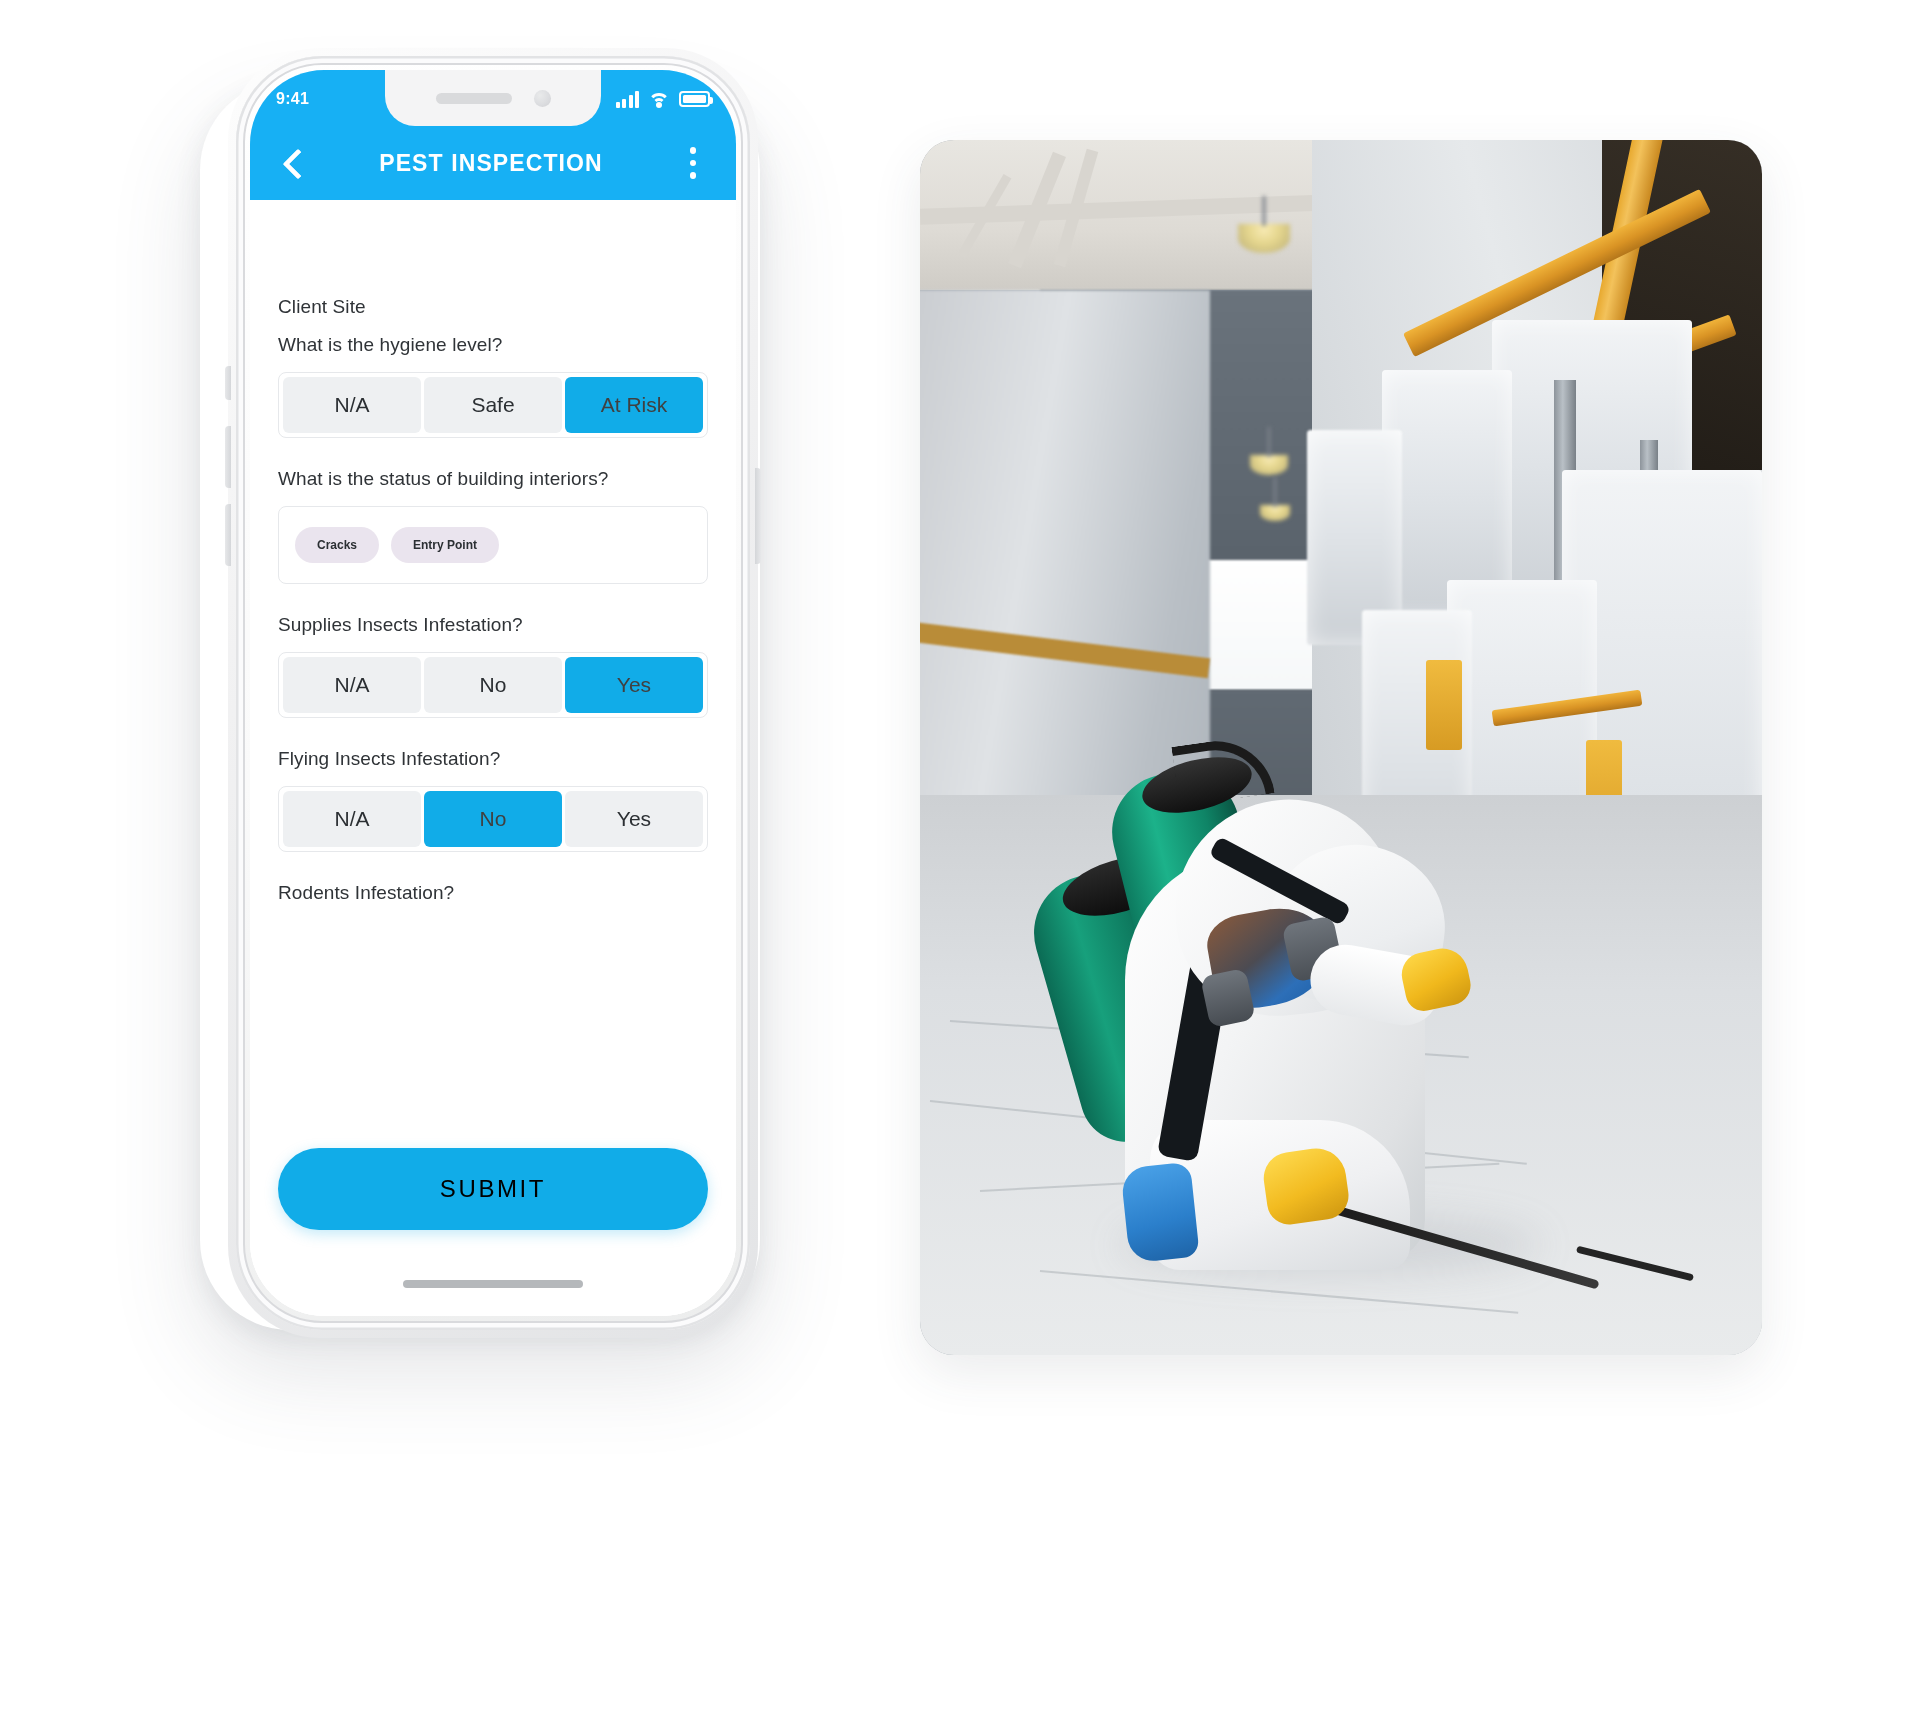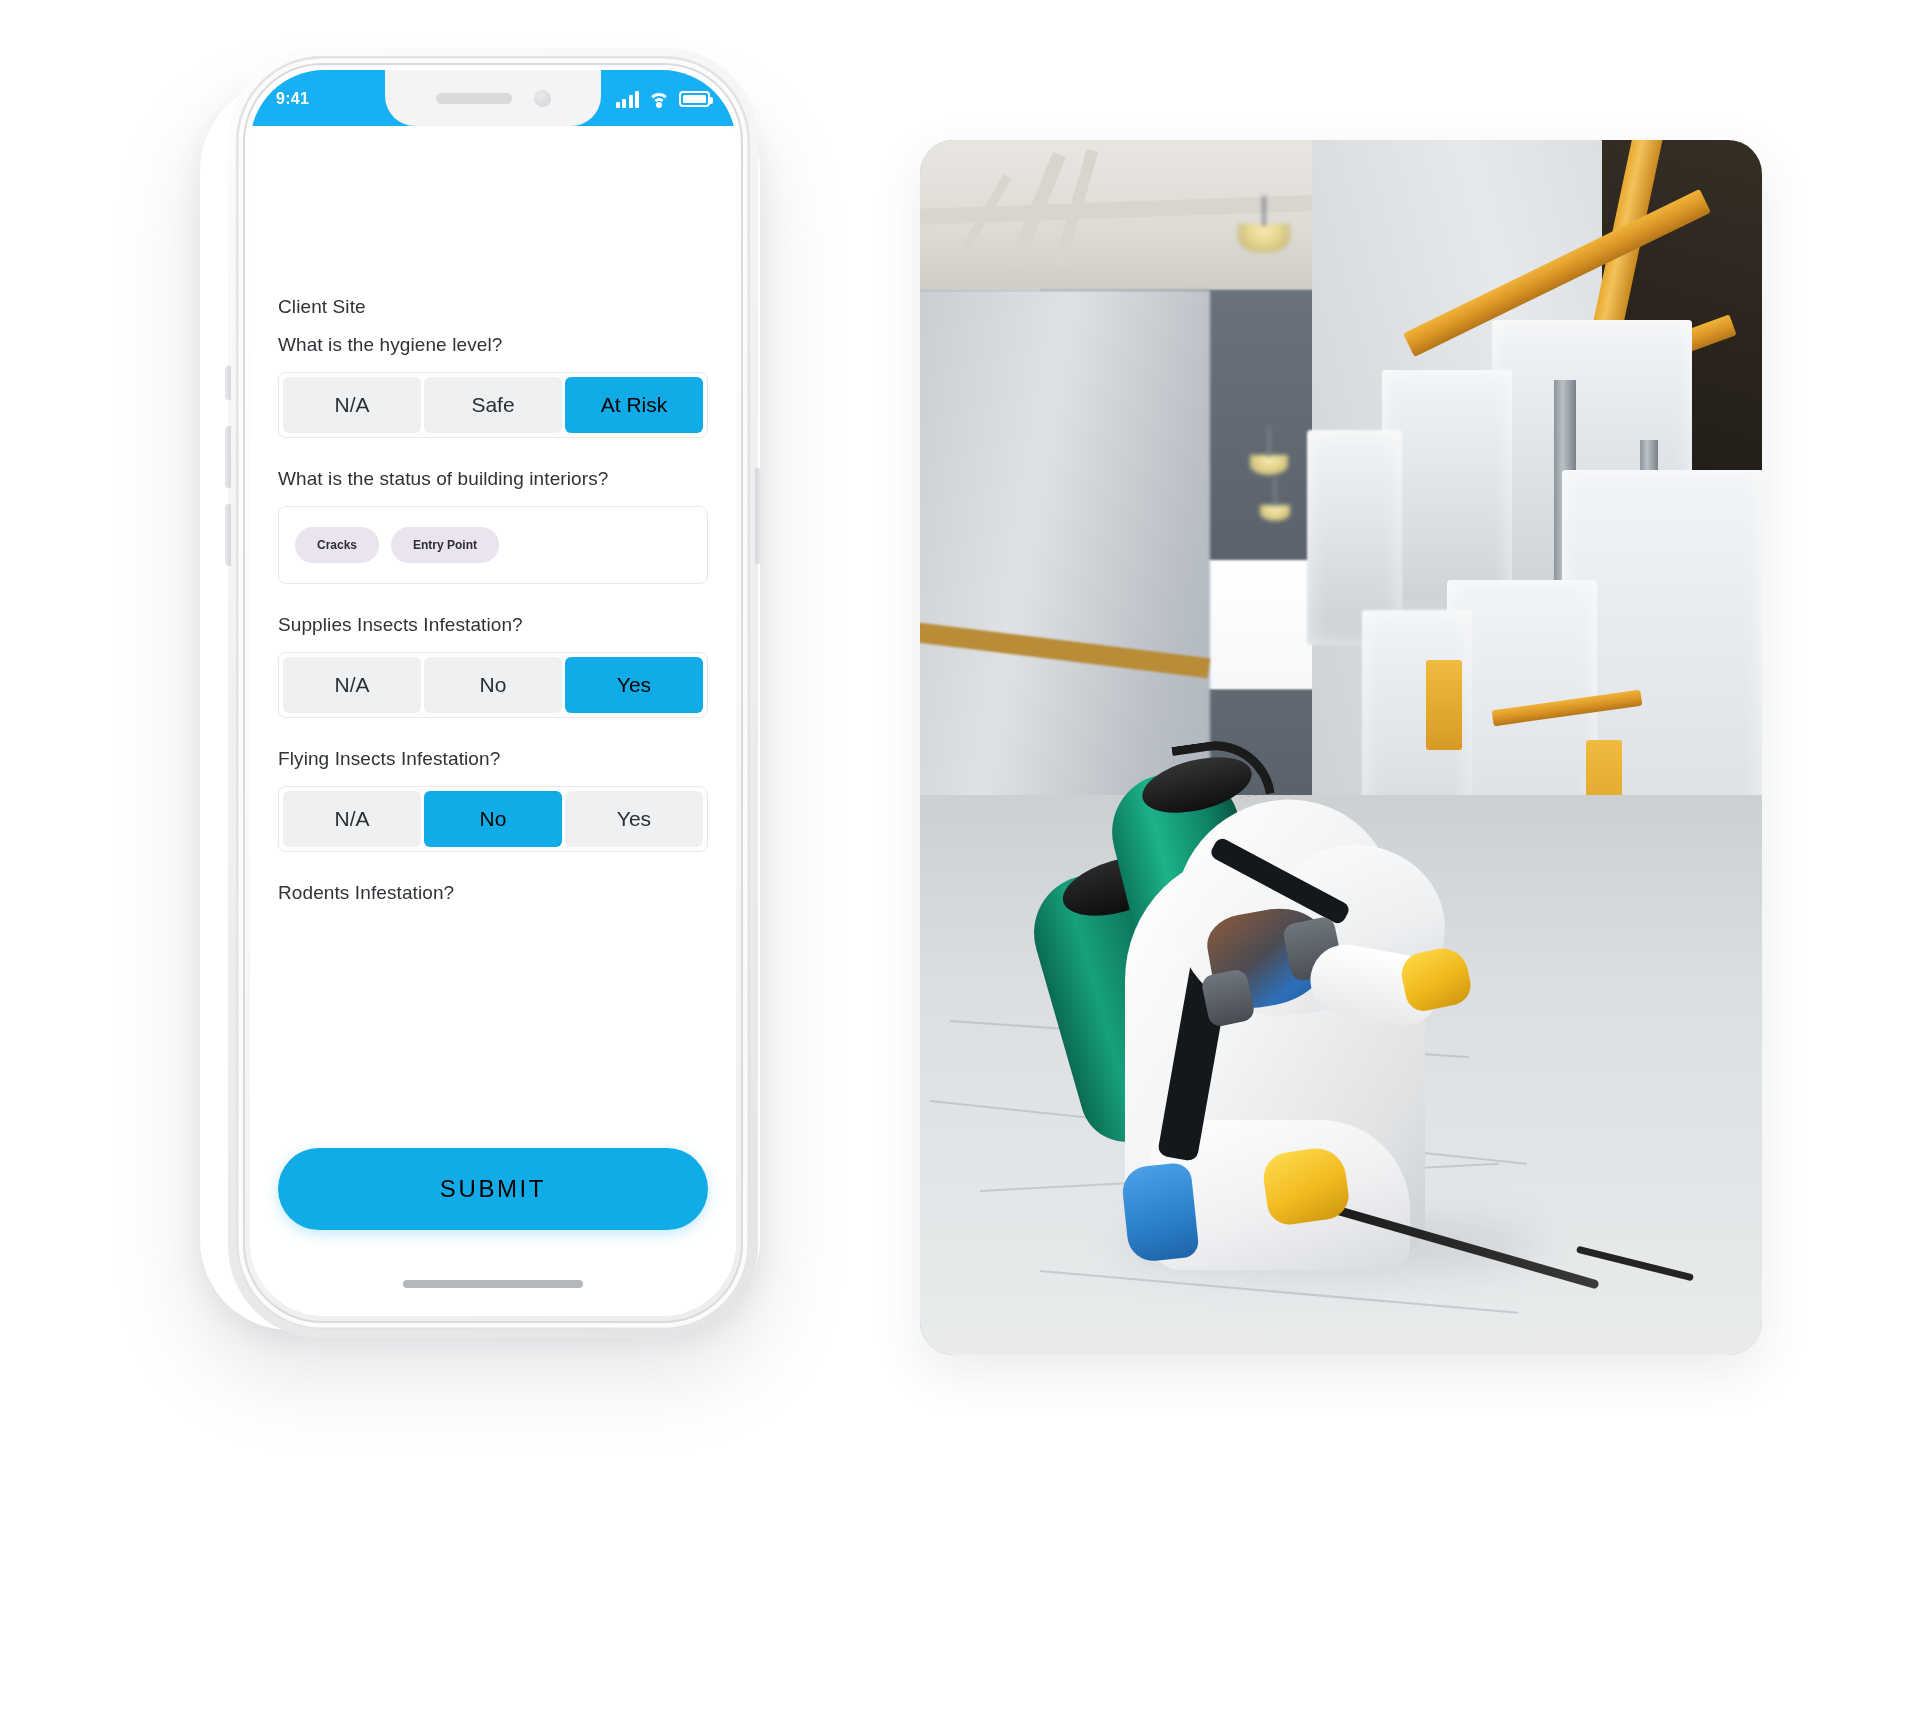--- a/index.html
+++ b/index.html
@@ -367,21 +367,21 @@
   .seg {
     display:flex; width:100%; height:66px;
     border:1.6px solid #e6e8eb; border-radius:8px;
     padding:4px; gap:3px; background:#ffffff; margin-bottom:30px;
   }
   .seg-opt {
     flex:1; display:flex; align-items:center; justify-content:center;
     background:#eef0f2; border-radius:6px;
     font-size:21px; color:#2b2f33; cursor:pointer;
   }
-  .seg-opt.sel { background:#11ace8; color:#000000; }
+  .seg-opt.sel { background:#11ace8; color:#404040; }
   .chipbox {
     width:100%; min-height:78px;
     border:1.6px solid #e6e8eb; border-radius:8px;
     display:flex; align-items:center; gap:12px;
     padding: 0 16px; margin-bottom:30px; background:#ffffff;
   }
   .chip {
     background:#eae4ee; color:#2b2f33;
     font-size:12px; font-weight:bold;
     padding: 11px 22px; border-radius:22px; cursor:pointer;
@@ -529,20 +529,29 @@
             <i></i>
           </div>
       </div>
     </div>
 
     <div class="notch">
       <div class="speaker"></div>
       <div class="cam"></div>
     </div>
 
+    <div class="appbar">
+      <div class="back-btn"></div>
+      <div class="appbar-title">PEST INSPECTION</div>
+      <div class="kebab">
+          <i></i>
+          <i></i>
+          <i></i>
+        </div>
+    </div>
 
 
     <div class="content">
 
       <div class="field-label">Client Site</div>
 
       <div class="field-label">What is the hygiene level?</div>
       <div class="seg">
         <div class="seg-opt">N/A</div>
         <div class="seg-opt">Safe</div>

